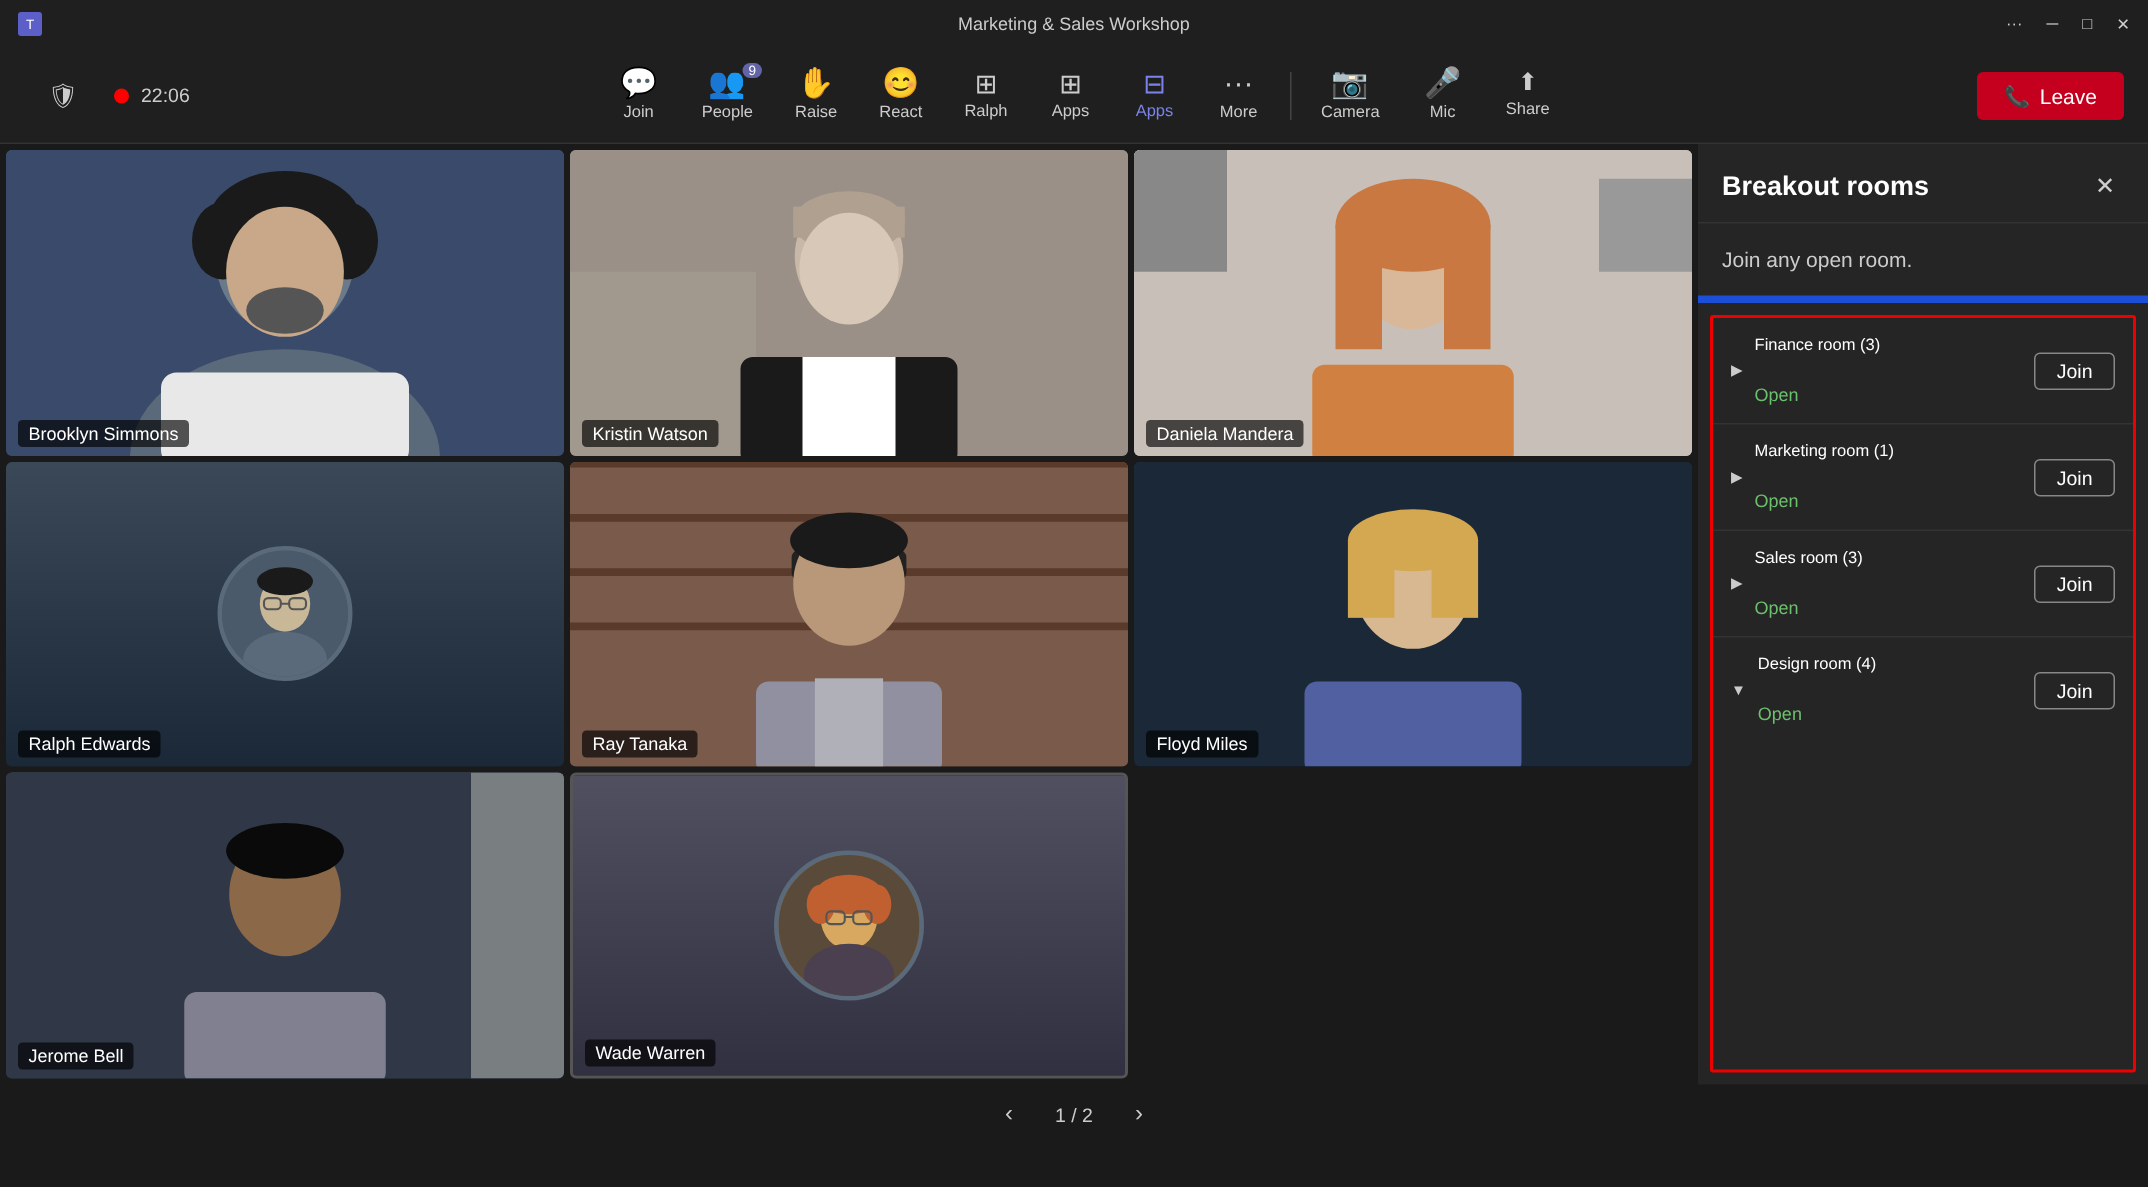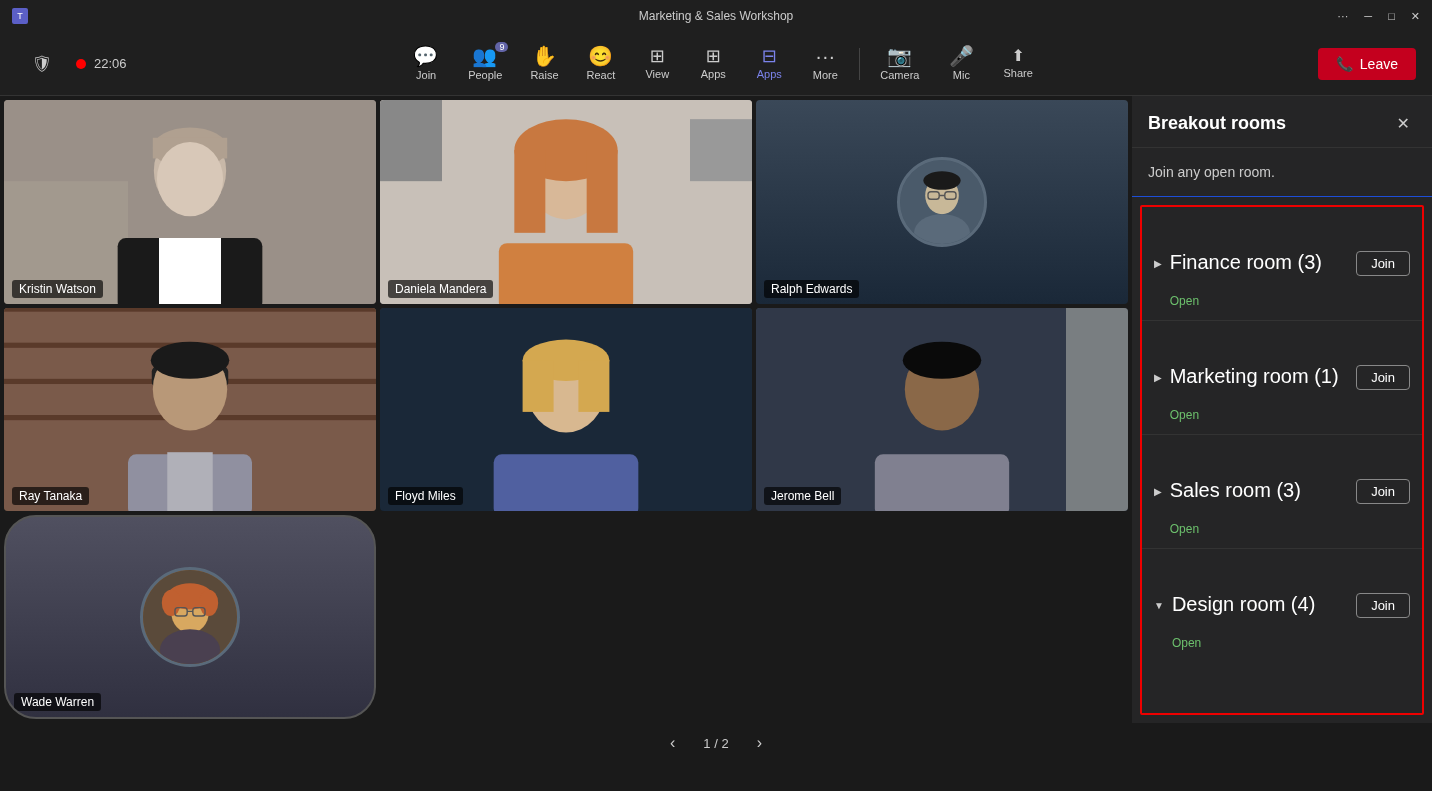--- a/index.html
+++ b/index.html
@@ -199,21 +199,21 @@
       color: #ccc;
       font-size: 16px;
       cursor: pointer;
       padding: 2px 6px;
     }
 
     .breakout-prompt {
       padding: 16px;
       font-size: 14px;
       color: #ccc;
-      border-bottom: 1px solid #1d4ed8;
+      border-bottom: 5px solid #1d4ed8;
     }
 
     
     .rooms-list {
       border: 2px solid #e00;
       margin: 8px;
       border-radius: 2px;
       flex: 1;
       overflow-y: auto;
     }
@@ -229,24 +229,23 @@
     .room-chevron {
       color: #ccc;
       font-size: 10px;
       margin-right: 8px;
     }
 
     .room-info {
       flex: 1;
     }
     .room-name {
-      font-size: 20px;
+      font-size: 11px;
       color: #fff;
       font-weight: 500;
-      margin-top: 32px;
     }
     .room-status {
       font-size: 12px;
       color: #6cbf6c;
       margin-top: 20px;
     }
 
     .join-btn {
       background: transparent;
       border: 1px solid #888;
@@ -299,21 +298,20 @@
       background: linear-gradient(180deg, #605040 0%, #302820 100%);
     }
     .tile-person-7 {
       background: linear-gradient(180deg, #2a3848 0%, #0a1828 100%);
     }
     .tile-person-8 {
       background: linear-gradient(180deg, #485868 0%, #283848 100%);
     }
     .tile-person-9 {
       background: linear-gradient(180deg, #505060 0%, #303040 100%);
-      border-radius: 32px;
     }
 
     
     .rec-dot {
       width: 10px;
       height: 10px;
       background: red;
       border-radius: 50%;
       display: inline-block;
     }
@@ -371,21 +369,21 @@
       <span>Raise</span>
     </button>
 
     <button class="tool-btn">
       <span class="icon-wrap">😊</span>
       <span>React</span>
     </button>
 
     <button class="tool-btn">
       <span class="icon-wrap" style="font-size:18px;">⊞</span>
-      <span>View</span>
+      <span>Ralph</span>
     </button>
 
     <button class="tool-btn">
       <span class="icon-wrap" style="font-size:18px;">⊞</span>
       <span>Apps</span>
     </button>
 
     <button class="tool-btn active">
       <span class="icon-wrap" style="font-size:18px;color:#7b83eb;">⊟</span>
       <span style="color:#7b83eb;">Apps</span>
@@ -419,20 +417,43 @@
       <span>📞</span>
       <span>Leave</span>
     </button>
   </div>
 </div>
 
 <div class="main-area">
 
   <div class="video-grid">
 
+    <div class="video-tile tile-person-1">
+      <div class="person-silhouette">
+
+        <svg width="100%" height="100%" viewBox="0 0 360 200" preserveAspectRatio="xMidYMid slice">
+          <rect width="360" height="200" fill="#3a4a6a"></rect>
+          <ellipse cx="180" cy="70" rx="45" ry="50" fill="#6a7a8a"></ellipse>
+          <ellipse cx="180" cy="200" rx="100" ry="70" fill="#5a6a7a"></ellipse>
+
+          <ellipse cx="180" cy="50" rx="50" ry="35" fill="#1a1a1a"></ellipse>
+          <ellipse cx="140" cy="60" rx="20" ry="25" fill="#1a1a1a"></ellipse>
+          <ellipse cx="220" cy="60" rx="20" ry="25" fill="#1a1a1a"></ellipse>
+
+          <ellipse cx="180" cy="80" rx="38" ry="42" fill="#c8a888"></ellipse>
+
+          <ellipse cx="180" cy="105" rx="25" ry="15" fill="#555"></ellipse>
+
+          <rect x="100" y="145" width="160" height="60" rx="10" fill="#e8e8e8"></rect>
+        </svg>
+      </div>
+      <div class="name-badge">
+        <span>Brooklyn Simmons</span>
+      </div>
+    </div>
 
     <div class="video-tile tile-person-2">
       <div class="person-silhouette">
         <svg width="100%" height="100%" viewBox="0 0 360 200" preserveAspectRatio="xMidYMid slice">
           <rect width="360" height="200" fill="#9a9088"></rect>
 
           <rect x="0" y="80" width="120" height="120" fill="#b0a898" opacity="0.4"></rect>
 
           <ellipse cx="180" cy="70" rx="35" ry="40" fill="#c8b8a8"></ellipse>
 

